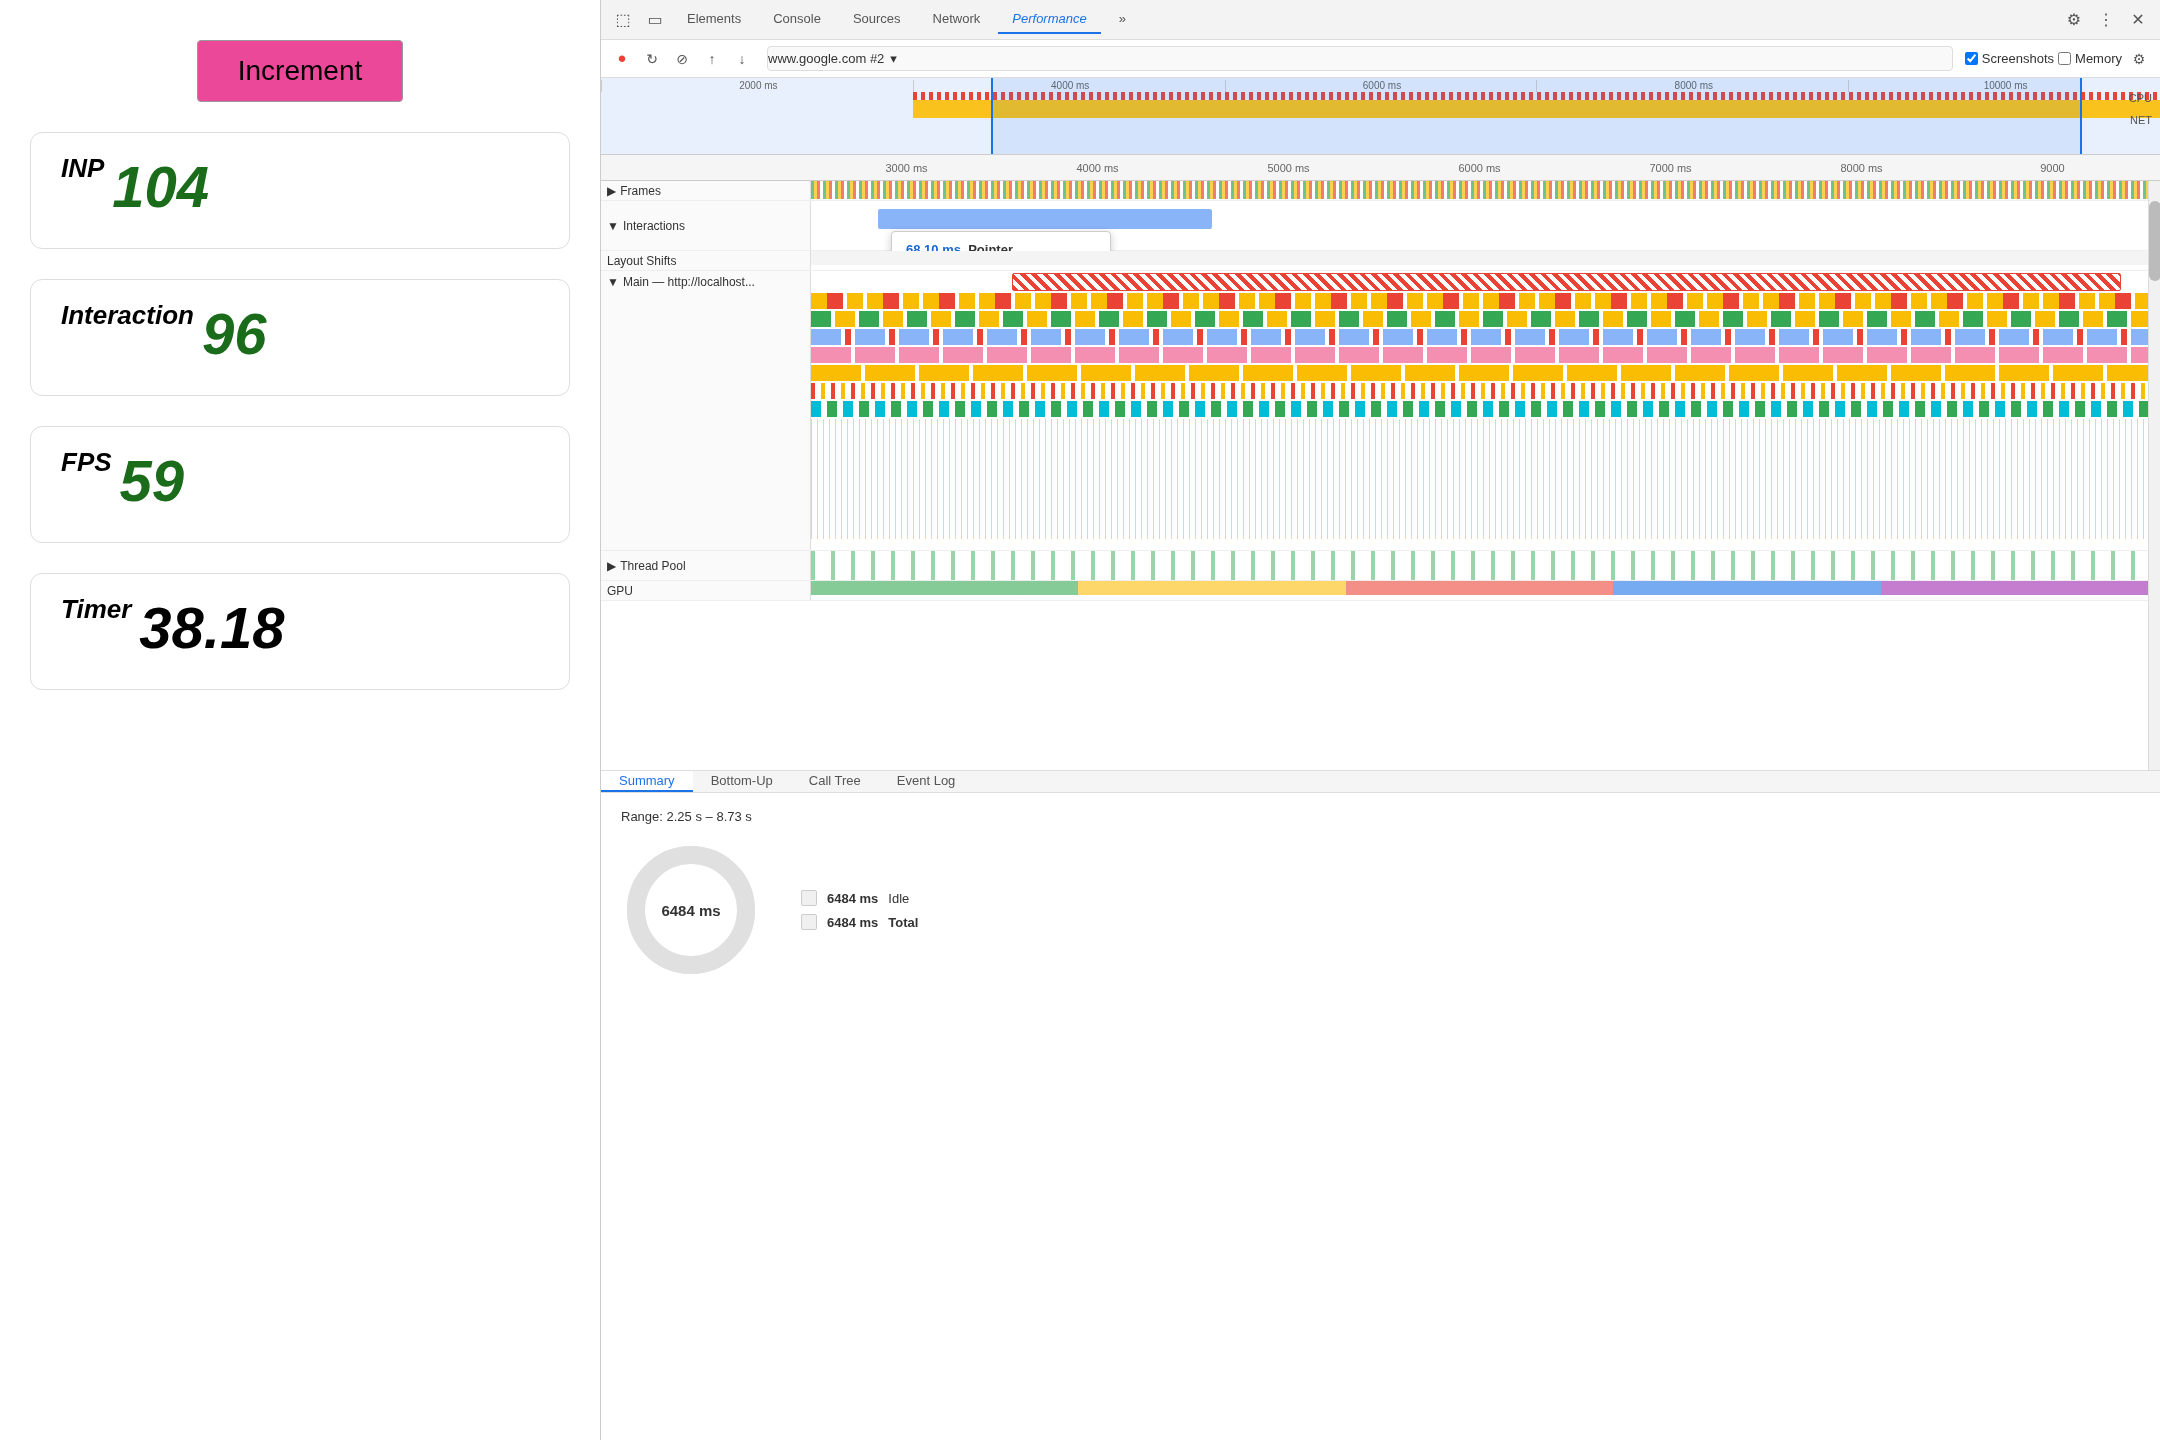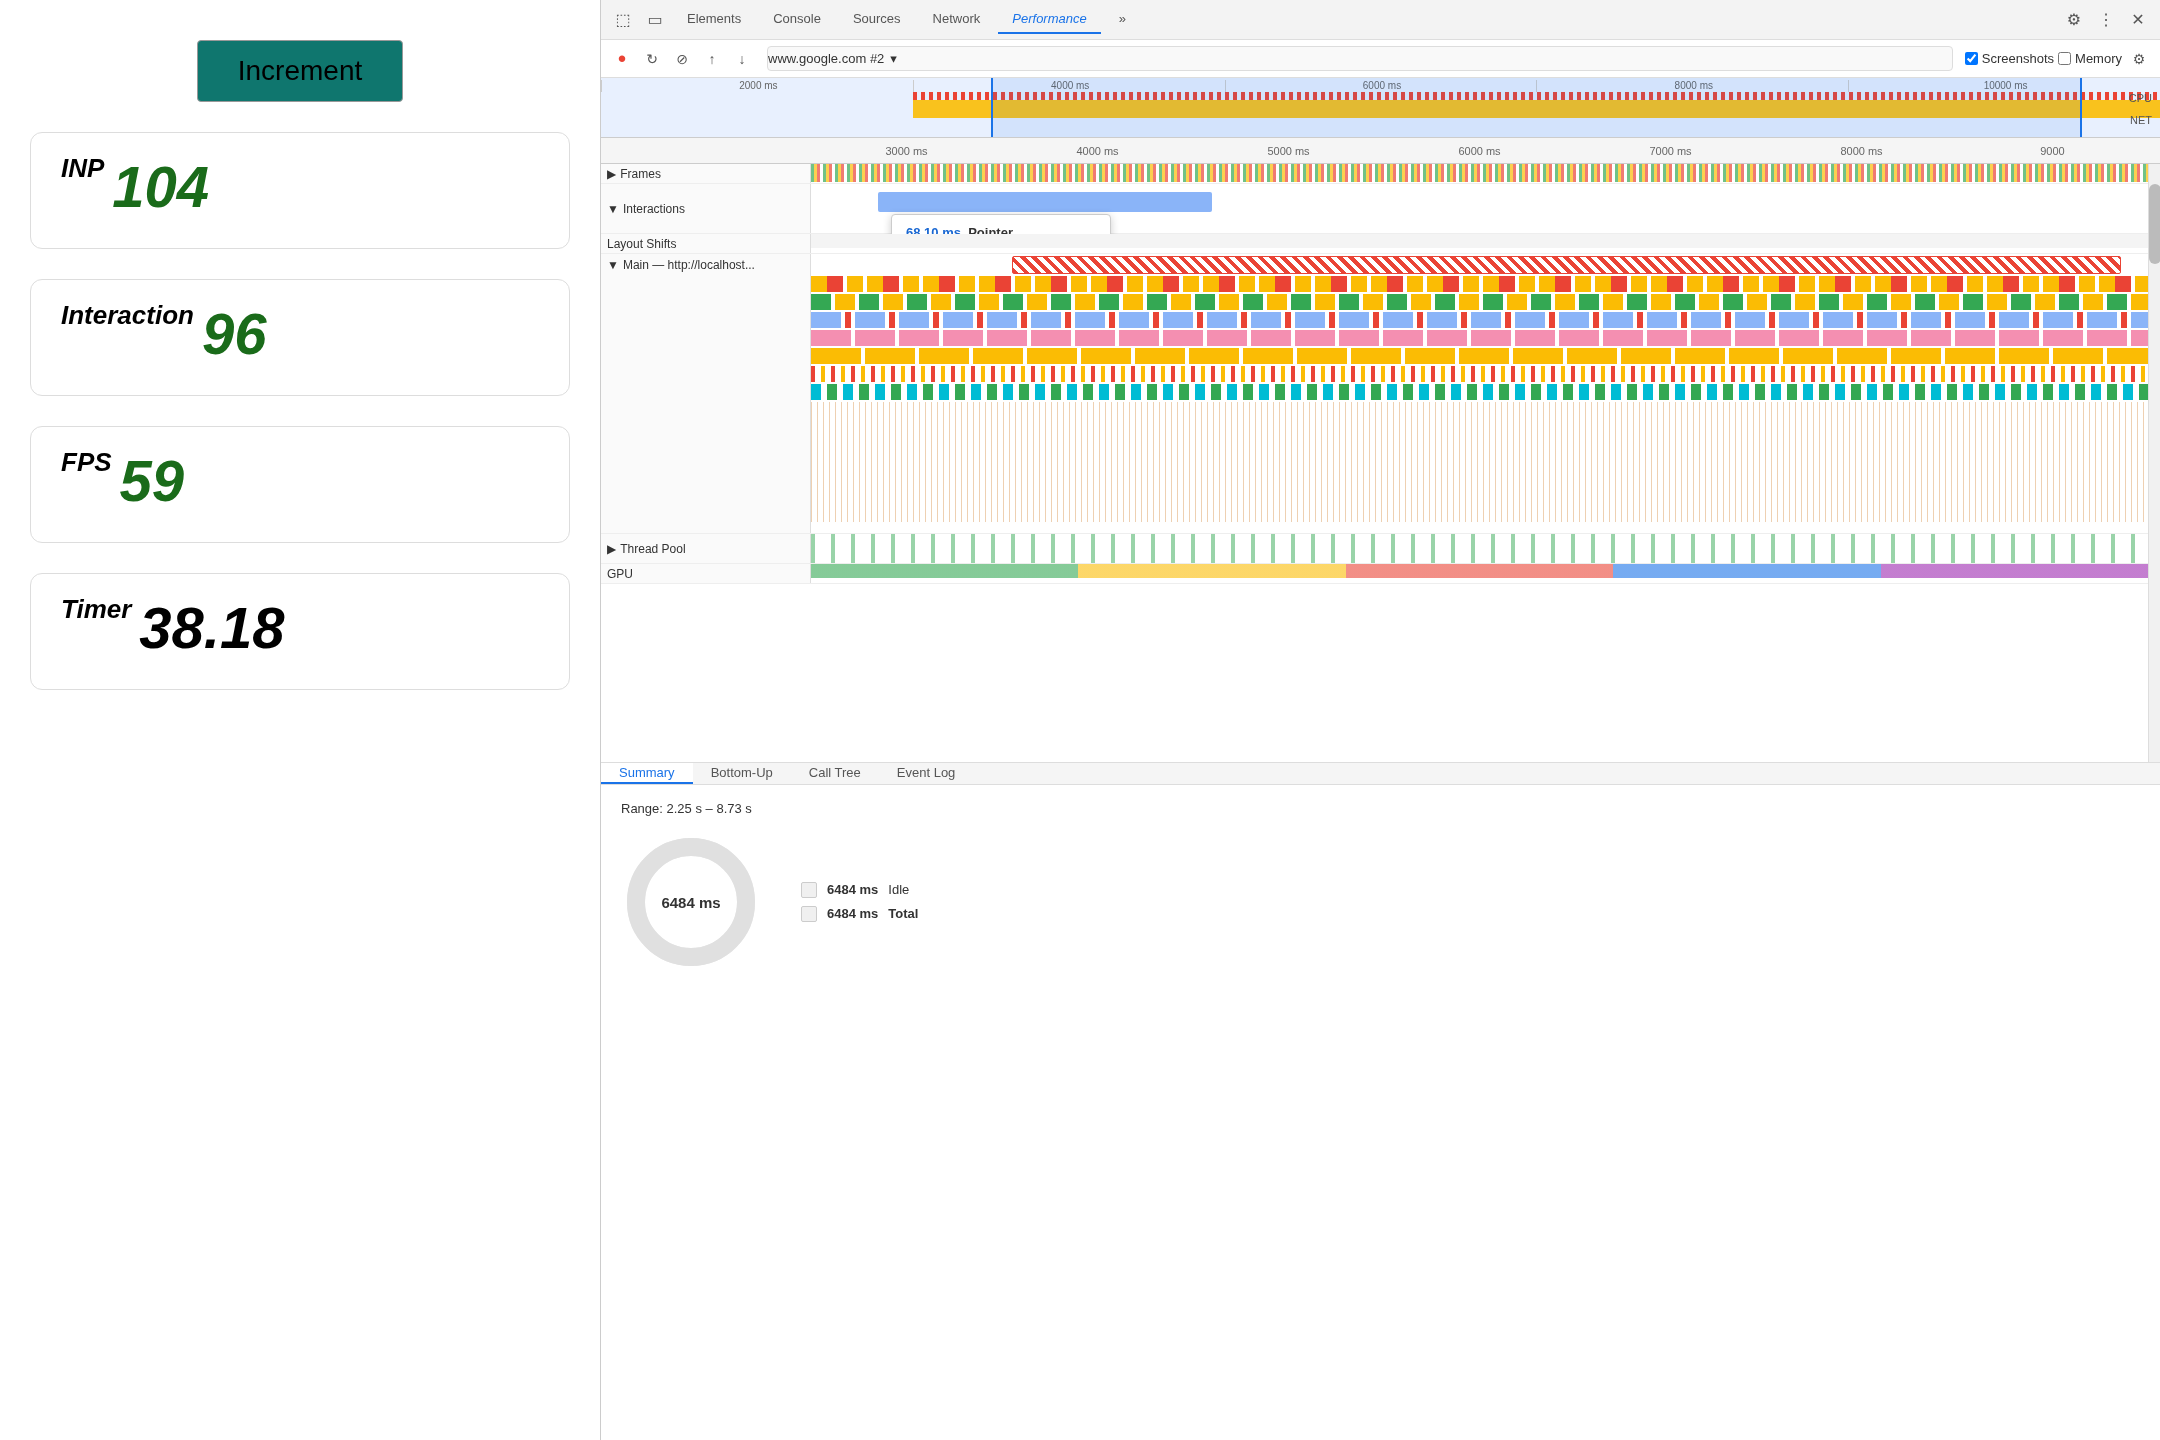--- a/index.html
+++ b/index.html
@@ -27,21 +27,21 @@
     .score-title {
       font-size: 72px;
       font-weight: 900;
       font-style: italic;
       color: #000;
       letter-spacing: 2px;
     }
 
     .increment-btn {
       border: 1.5px solid #999;
-      background: #0f766e;
+      background: #ec4899;
       padding: 14px 40px;
       font-size: 28px;
       border-radius: 4px;
       cursor: pointer;
       color: #000;
     }
 
     .metric-card {
       width: 100%;
       border: 1.5px solid #ddd;
@@ -160,21 +160,21 @@
     .checkbox-label {
       display: flex;
       align-items: center;
       gap: 4px;
       font-size: 13px;
       cursor: pointer;
     }
 
     
     .timeline-overview {
-      height: 60px;
+      height: 77px;
       background: #e8f0fe;
       border-bottom: 1px solid #ccc;
       position: relative;
       overflow: hidden;
     }
 
     .timeline-ruler {
       display: flex;
       align-items: flex-start;
       padding: 2px 0;

